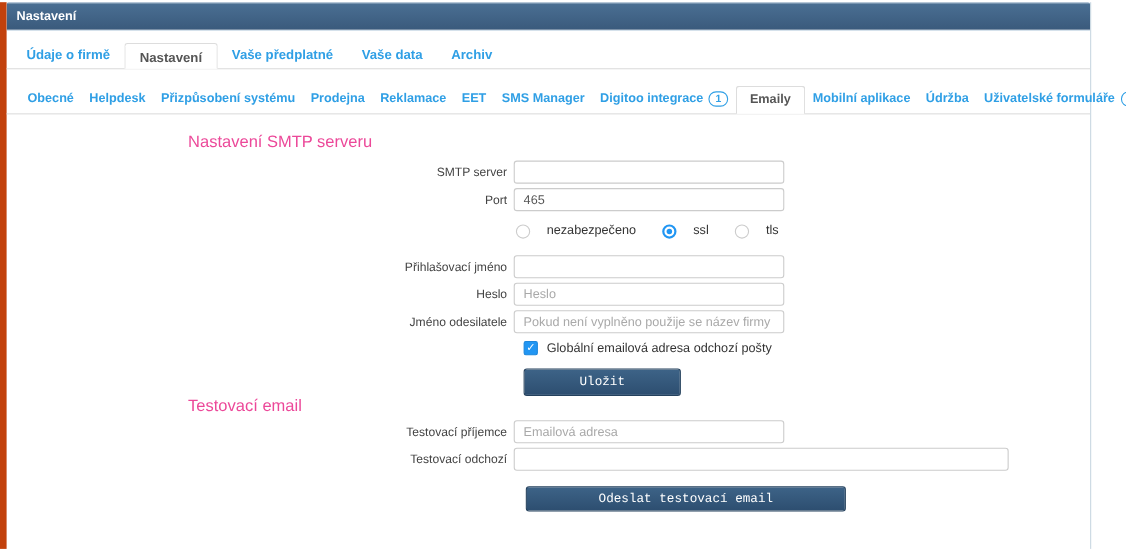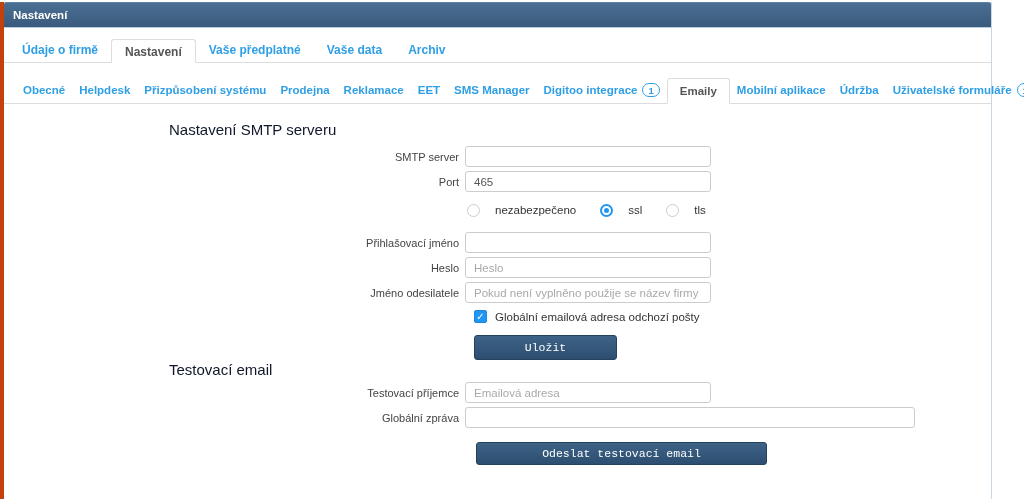--- a/index.html
+++ b/index.html
@@ -1,20 +1,20 @@
 <!DOCTYPE html>
 <html><head>
 <meta charset="utf-8">
 <style>
   * { margin:0; padding:0; box-sizing:border-box; }
   html,body { width:1024px; height:499px; background:#fff;
     font-family:"Liberation Sans","DejaVu Sans",sans-serif; }
   .page { position:relative; width:1024px; height:499px; background:#fff; overflow:hidden; }
   .panel { position:absolute; left:0; top:2px; width:992px; height:497px;
-    border-left:4px solid #c2410c; border-right:1px solid #c9d7e2; background:#fff; }
+    border-left:6px solid #c2410c; border-right:1px solid #c9d7e2; background:#fff; }
   .titlebar { height:26px; background:linear-gradient(180deg,#4a6f93 0%,#3a5a7c 100%);
     border-top:1px solid #5d83a7; border-bottom:1px solid #b9cdde; border-radius:2px 2px 0 0;
     display:flex; align-items:center; padding-left:9px; }
   .titlebar span { color:#fff; font-size:11.5px; font-weight:600; }
   
   .tabs1 { display:flex; align-items:flex-end; height:25px; margin-top:10px;
     padding-left:5px; border-bottom:1px solid #ddd; }
   .tab1 { display:inline-block; height:24px; line-height:24px; padding:0 13px;
     font-size:12px; font-weight:600; color:#2f9fe5; cursor:pointer; white-space:nowrap;
     text-decoration:none; }
@@ -28,21 +28,21 @@
     text-decoration:none; }
   .tab2.active { color:#555; background:#fff; border:1px solid #ddd; border-bottom:1px solid #fff;
     margin-bottom:-1px; border-radius:3px 3px 0 0; padding:0 12px; }
   .badge { display:inline-block; min-width:17px; padding:0 5px; height:14px; line-height:13px;
     border:1px solid #2f9fe5; border-radius:8px; font-size:9.5px; font-weight:600;
     color:#2f9fe5; text-align:center; background:#fff; }
   
   .content { position:relative; }
   .intro { margin-top:18px; padding-left:60px; text-align:center; font-size:11.5px;
     color:#333; line-height:14px; }
-  .section-heading { margin:16px 0 0 165px; font-size:15px; font-weight:400; color:#0f172a;
+  .section-heading { margin:16px 0 0 165px; font-size:15px; font-weight:400; color:#ec4899;
     line-height:20px; }
   .frow { display:grid; grid-template-columns:455px auto; column-gap:6px; align-items:center;
     margin-top:4px; }
   .frow label { text-align:right; font-size:11px; color:#444; }
   .inp { height:21px; border:1px solid #ccc; border-radius:3px; padding:0 8px;
     font-size:11.5px; color:#555; background:#fff; outline:none;
     font-family:"Liberation Sans","DejaVu Sans",sans-serif; }
   .inp::placeholder { color:#a9a9a9; opacity:1; }
   .w-std { width:246px; }
   .w-wide { width:450px; }
@@ -155,21 +155,21 @@
       <button class="btn btn-save">Uložit</button>
 
       <div class="section-heading heading-test">Testovací email</div>
 
       <div class="frow" style="margin-top:3px;">
         <label>Testovací příjemce</label>
         <input class="inp w-std" type="text" placeholder="Emailová adresa" style="">
       </div>
 
       <div class="frow">
-        <label>Globální zpráva</label>
+        <label>Testovací odchozí</label>
         <input class="inp w-wide" type="text" style="">
       </div>
 
       <button class="btn btn-send">Odeslat testovací email</button>
     </div>
 
   </div>
 </div>
 
 </body></html>

